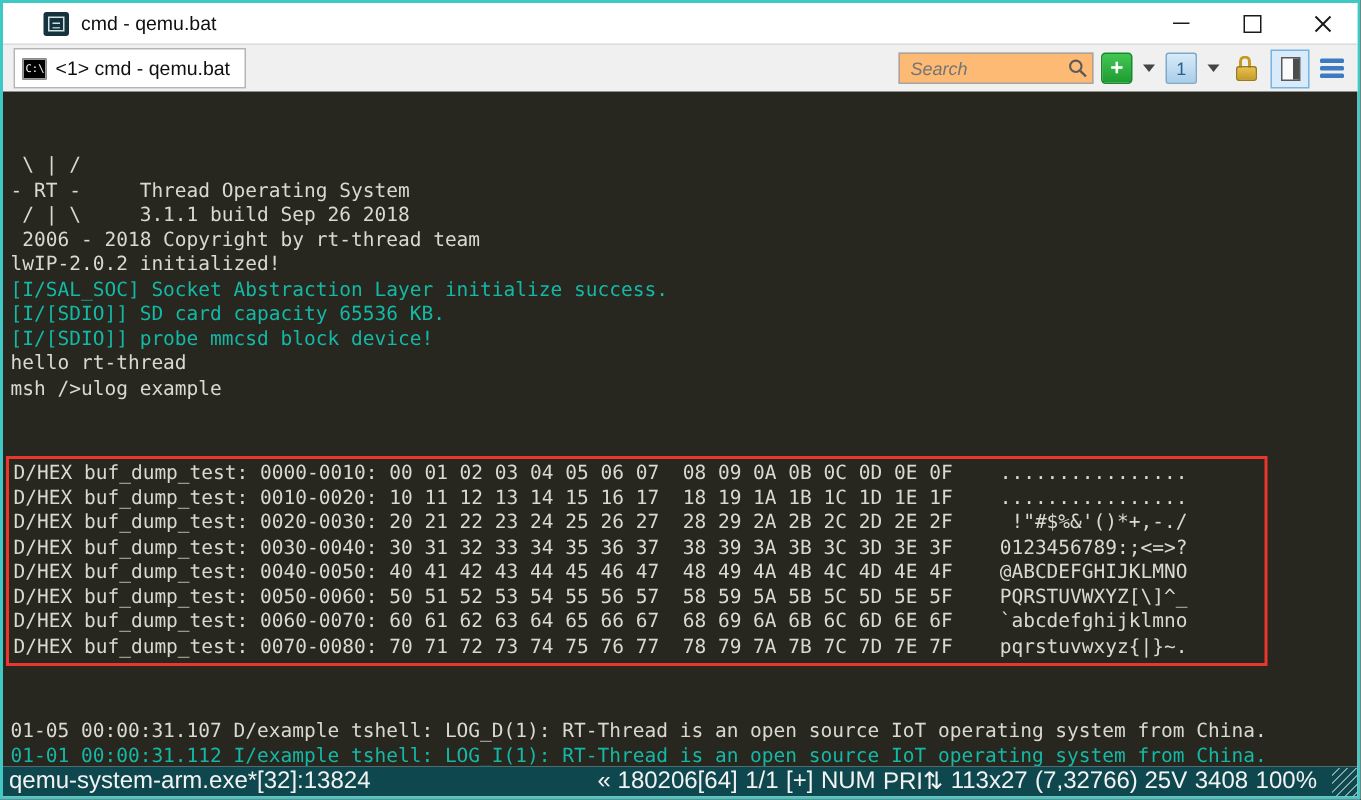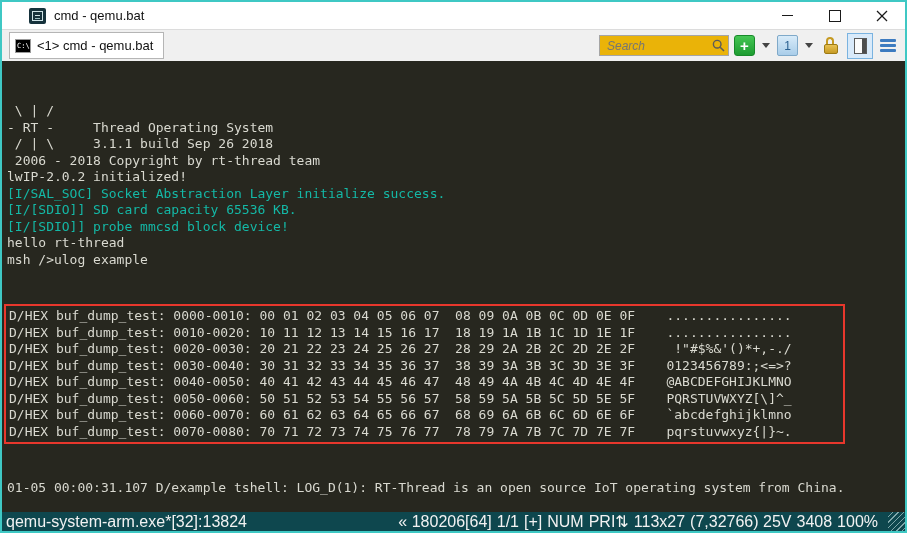--- a/index.html
+++ b/index.html
@@ -18,21 +18,21 @@
   .title-text{font-size:13px;color:#101010;}
   .win-controls{margin-left:auto;display:flex;height:100%;}
   .win-btn{width:47px;display:flex;align-items:center;justify-content:center;cursor:default;}
   .glyph-min{width:11px;height:1px;background:#1a1a1a;}
   .glyph-max{width:10px;height:10px;border:1px solid #1a1a1a;}
   
   .tabbar{flex:0 0 31px;background:#f0f0f0;border-top:1px solid #dcdcdc;display:flex;align-items:center;padding:0 7px;gap:5px;}
   .tab{display:flex;align-items:center;gap:6px;background:#fff;border:1px solid #b5b5b5;height:25px;padding:0 10px 0 5px;font-size:13px;color:#101010;}
   .cmd-icon{width:16px;height:14px;background:#000;color:#fff;font-family:"DejaVu Sans Mono",monospace;font-size:7px;line-height:13px;text-align:left;padding-left:1px;box-sizing:border-box;border:1px solid #9a9a9a;}
   .spacer{flex:1;}
-  .search-box{width:130px;height:21px;border:1px solid #a5a5a5;background:#eab308;display:flex;align-items:center;padding:0 3px 0 5px;box-sizing:border-box;}
+  .search-box{width:130px;height:21px;border:1px solid #a5a5a5;background:#fdba74;display:flex;align-items:center;padding:0 3px 0 5px;box-sizing:border-box;}
   .search-box input{border:none;outline:none;flex:1;min-width:0;font-style:italic;font-size:12px;color:#555;background:transparent;font-family:"Liberation Sans",sans-serif;}
   .mag{flex:0 0 13px;}
   .tbtn{display:flex;align-items:center;justify-content:center;cursor:default;}
   .btn-plus{width:19px;height:19px;background:linear-gradient(#44c653,#1d9c31);border:1px solid #17892a;border-radius:3px;color:#fff;font-weight:bold;font-size:15px;line-height:17px;text-align:center;}
   .caret{width:0;height:0;border-left:4px solid transparent;border-right:4px solid transparent;border-top:5px solid #444;margin:0 2px;}
   .btn-one{width:19px;height:19px;background:linear-gradient(#d8ebf9,#a9cde9);border:1px solid #7fa9c9;border-radius:2px;color:#2a6090;font-size:12px;line-height:18px;text-align:center;}
   .lock{width:16px;height:18px;position:relative;margin:0 3px;}
   .lock::before{content:"";position:absolute;left:3px;top:0;width:8px;height:9px;border:2px solid #c69a22;border-bottom:none;border-radius:5px 5px 0 0;box-sizing:border-box;}
   .lock::after{content:"";position:absolute;left:1px;top:7px;width:14px;height:10px;background:linear-gradient(#e8c152,#c79b24);border:1px solid #9d7a14;border-radius:2px;box-sizing:border-box;}
   .btn-pane{width:24px;height:24px;border:1px solid #7ab3e0;background:#d9eafa;}
@@ -109,21 +109,21 @@
     <div class="hamburger">
         <i></i>
         <i></i>
         <i></i>
       </div>
   </div>
 
   <div class="terminal">
     <div><div class="tline fg"> \ | /</div><div class="tline fg">- RT -     Thread Operating System</div><div class="tline fg"> / | \     3.1.1 build Sep 26 2018</div><div class="tline fg"> 2006 - 2018 Copyright by rt-thread team</div><div class="tline fg">lwIP-2.0.2 initialized!</div><div class="tline green">[I/SAL_SOC] Socket Abstraction Layer initialize success.</div><div class="tline green">[I/[SDIO]] SD card capacity 65536 KB.</div><div class="tline green">[I/[SDIO]] probe mmcsd block device!</div><div class="tline fg">hello rt-thread</div><div class="tline fg">msh /&gt;ulog example</div></div>
     <div class="hexbox"><div class="tline fg">D/HEX buf_dump_test: 0000-0010: 00 01 02 03 04 05 06 07  08 09 0A 0B 0C 0D 0E 0F    ................</div><div class="tline fg">D/HEX buf_dump_test: 0010-0020: 10 11 12 13 14 15 16 17  18 19 1A 1B 1C 1D 1E 1F    ................</div><div class="tline fg">D/HEX buf_dump_test: 0020-0030: 20 21 22 23 24 25 26 27  28 29 2A 2B 2C 2D 2E 2F     !"#$%&amp;'()*+,-./</div><div class="tline fg">D/HEX buf_dump_test: 0030-0040: 30 31 32 33 34 35 36 37  38 39 3A 3B 3C 3D 3E 3F    0123456789:;&lt;=&gt;?</div><div class="tline fg">D/HEX buf_dump_test: 0040-0050: 40 41 42 43 44 45 46 47  48 49 4A 4B 4C 4D 4E 4F    @ABCDEFGHIJKLMNO</div><div class="tline fg">D/HEX buf_dump_test: 0050-0060: 50 51 52 53 54 55 56 57  58 59 5A 5B 5C 5D 5E 5F    PQRSTUVWXYZ[\]^_</div><div class="tline fg">D/HEX buf_dump_test: 0060-0070: 60 61 62 63 64 65 66 67  68 69 6A 6B 6C 6D 6E 6F    `abcdefghijklmno</div><div class="tline fg">D/HEX buf_dump_test: 0070-0080: 70 71 72 73 74 75 76 77  78 79 7A 7B 7C 7D 7E 7F    pqrstuvwxyz{|}~.</div></div>
-    <div><div class="tline fg">01-05 00:00:31.107 D/example tshell: LOG_D(1): RT-Thread is an open source IoT operating system from China.</div></div>
+    <div><div class="tline fg">01-05 00:00:31.107 D/example tshell: LOG_D(1): RT-Thread is an open source IoT operating system from China.</div><div class="tline green">01-01 00:00:31.112 I/example tshell: LOG_I(1): RT-Thread is an open source IoT operating system from China.</div></div>
   </div>
 
   <div class="statusbar">
     <span>qemu-system-arm.exe*[32]:13824</span>
     <div class="status-right">
         <span class="status-seg">« 180206[64]</span>
         <span class="status-seg">1/1</span>
         <span class="status-seg">[+]</span>
         <span class="status-seg">NUM</span>
         <span class="status-seg">PRI⇅</span>

